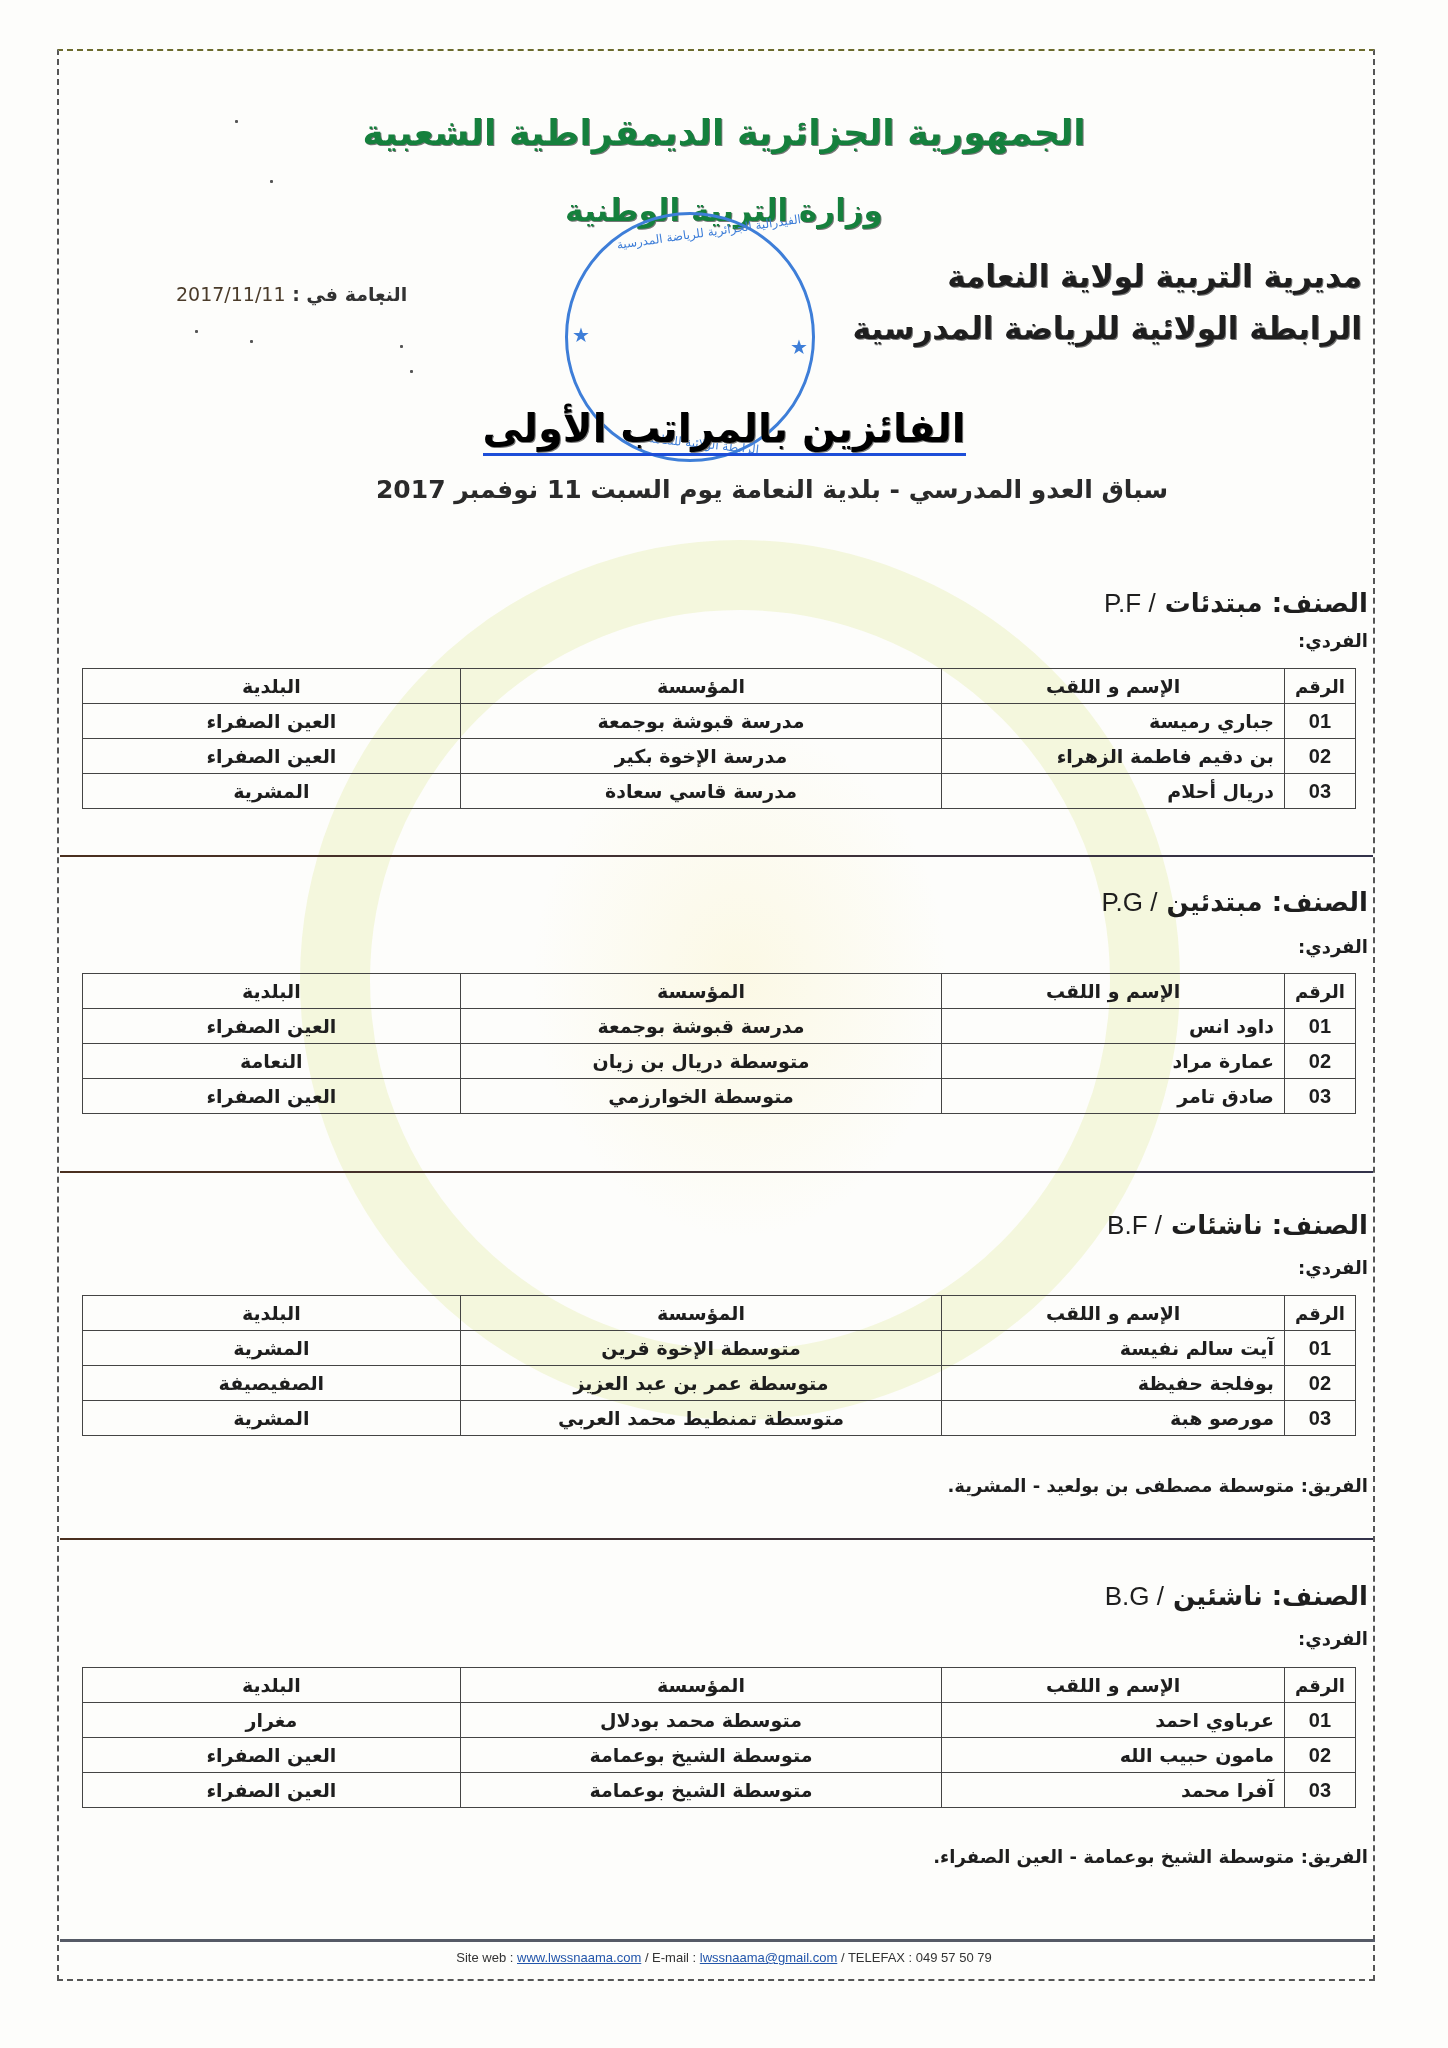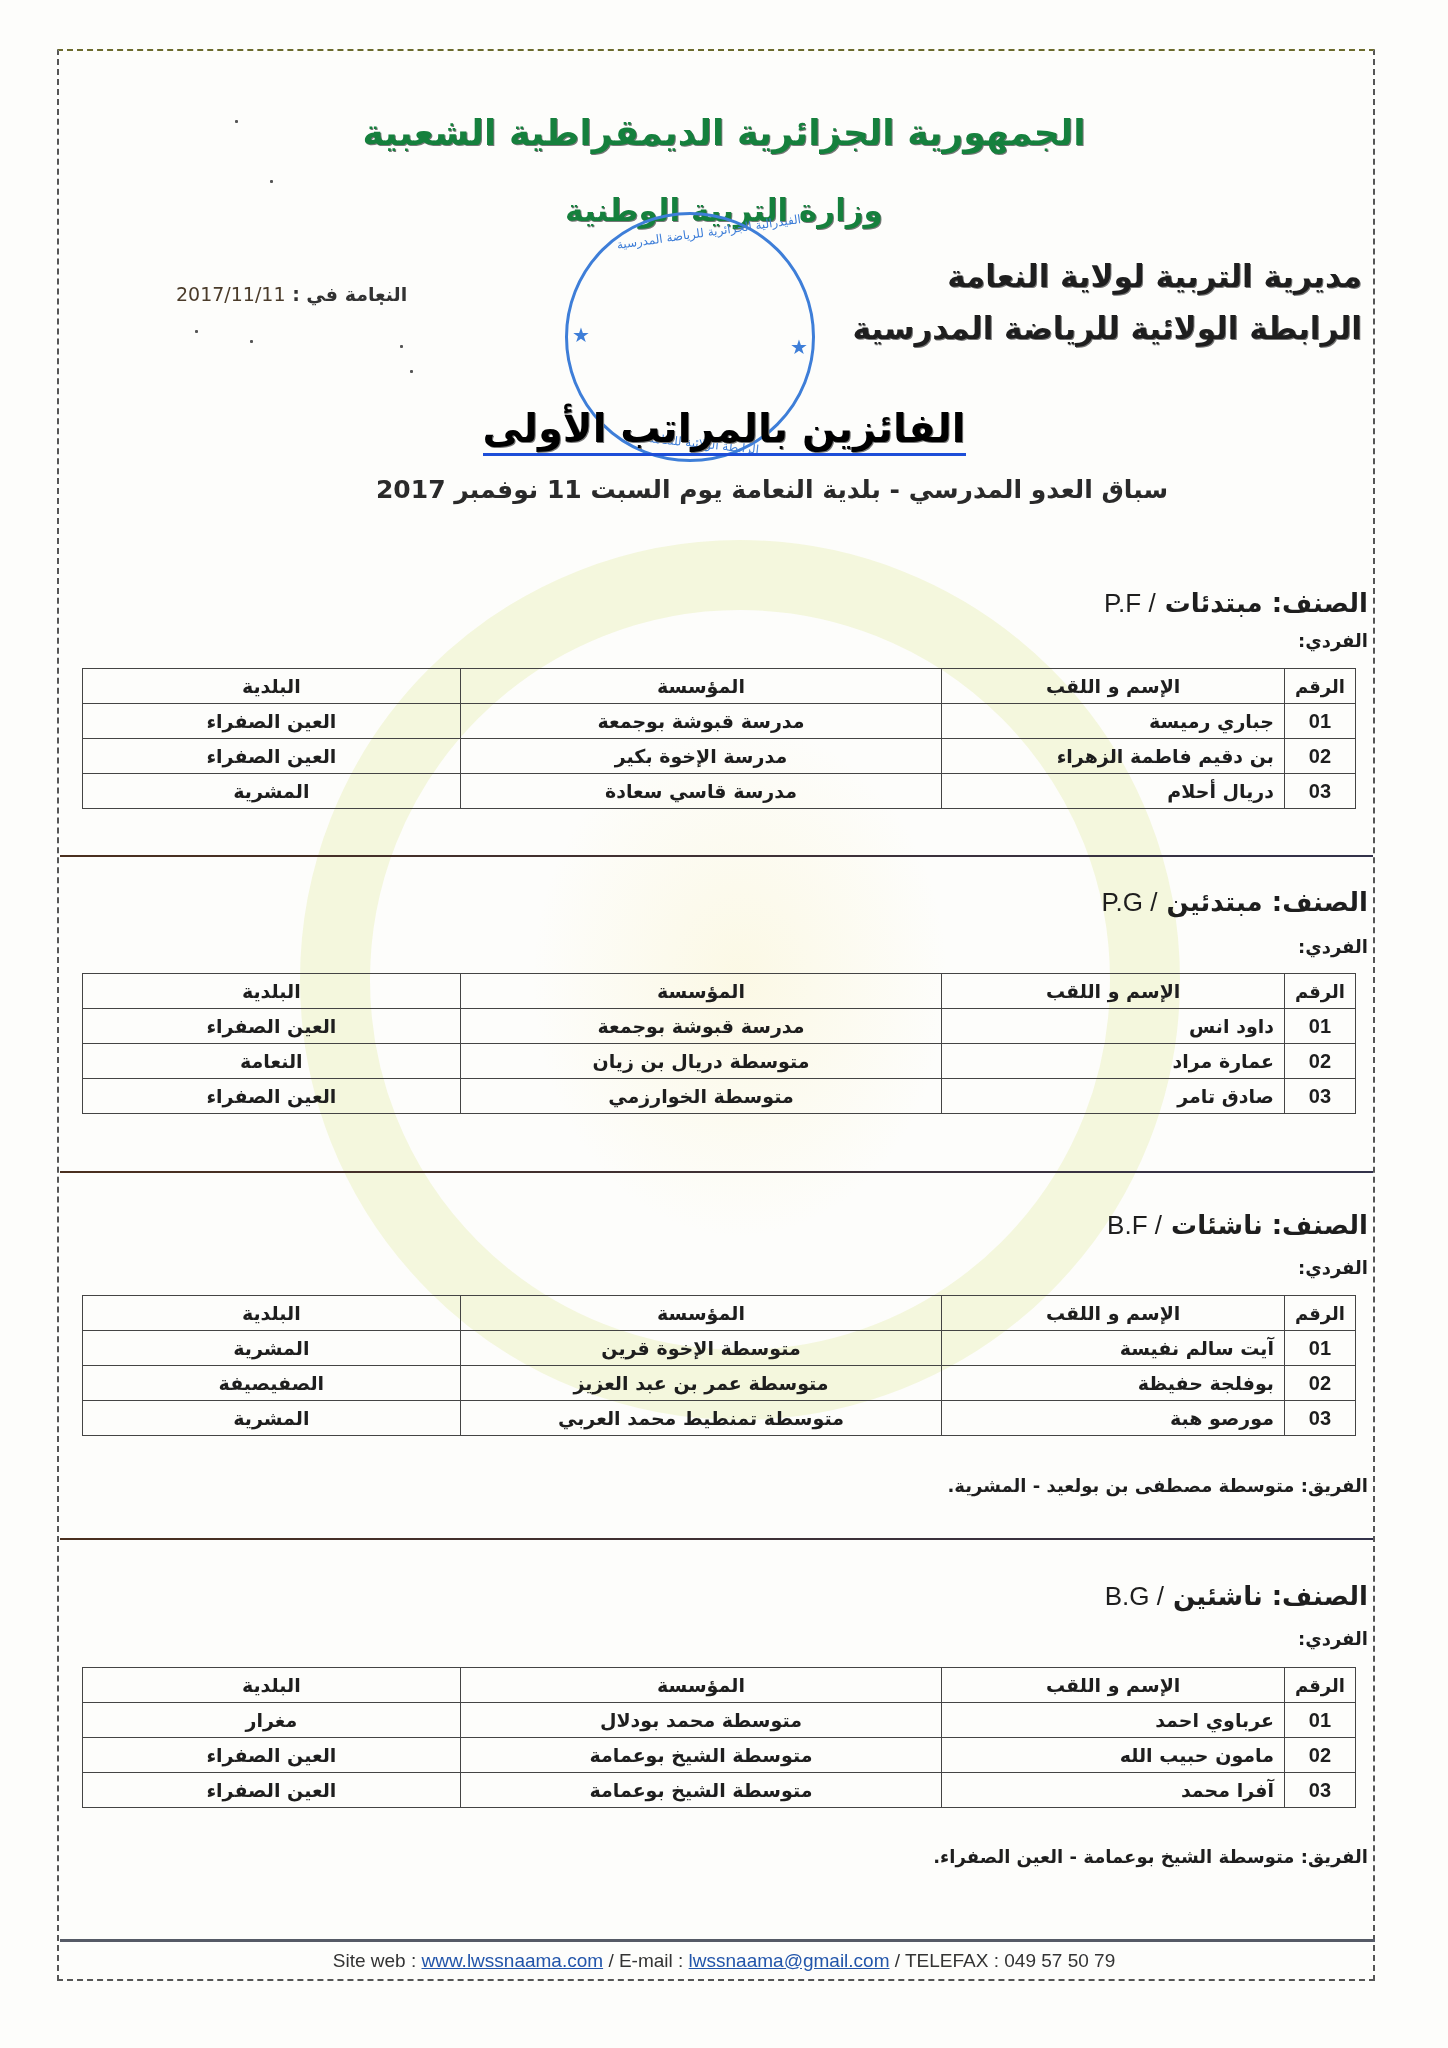--- a/index.html
+++ b/index.html
@@ -93,21 +93,21 @@
       background: linear-gradient(to right, #4a2f1e, #33324a);
     }
     .team-line {
       position: absolute; right: 80px; font-size: 18px; font-weight: bold; color: #1e1e1e; margin-top: 10px;
     }
     .footer-line {
       position: absolute; left: 60px; top: 1939px; width: 1315px; height: 3px; background: #555a66;
     }
     .footer {
       position: absolute; left: 0; width: 1448px; top: 1950px; text-align: center;
-      font-family: "Liberation Sans", sans-serif; font-size: 19px; color: #333;
+      font-family: "Liberation Sans", sans-serif; font-size: 13px; color: #333;
     }
     .footer a { color: #2255aa; text-decoration: underline; }
     .speck { position: absolute; width: 3px; height: 3px; background: #555; border-radius: 1px; }
   </style>
 </head>
 <body>
 
 <div class="page-border"></div>
 
 <div class="watermark"></div>

